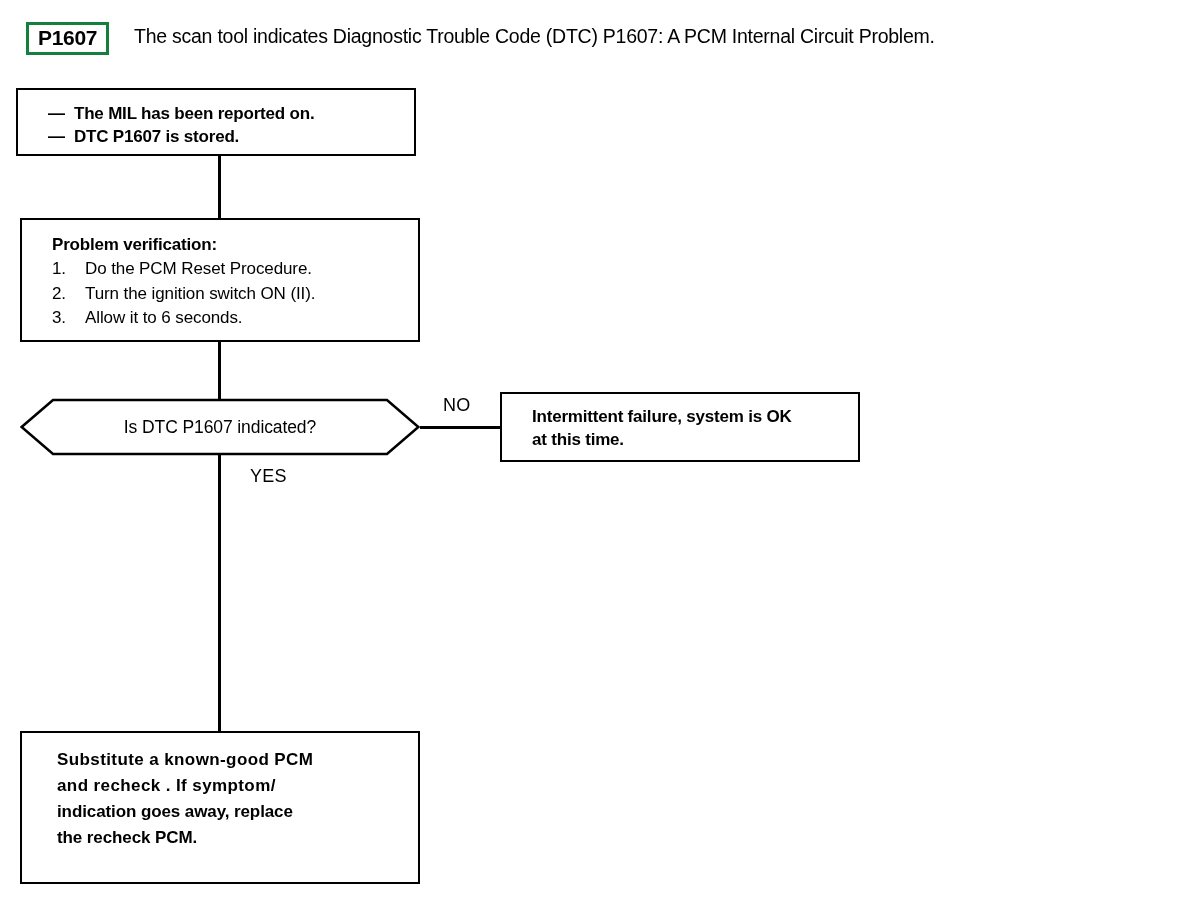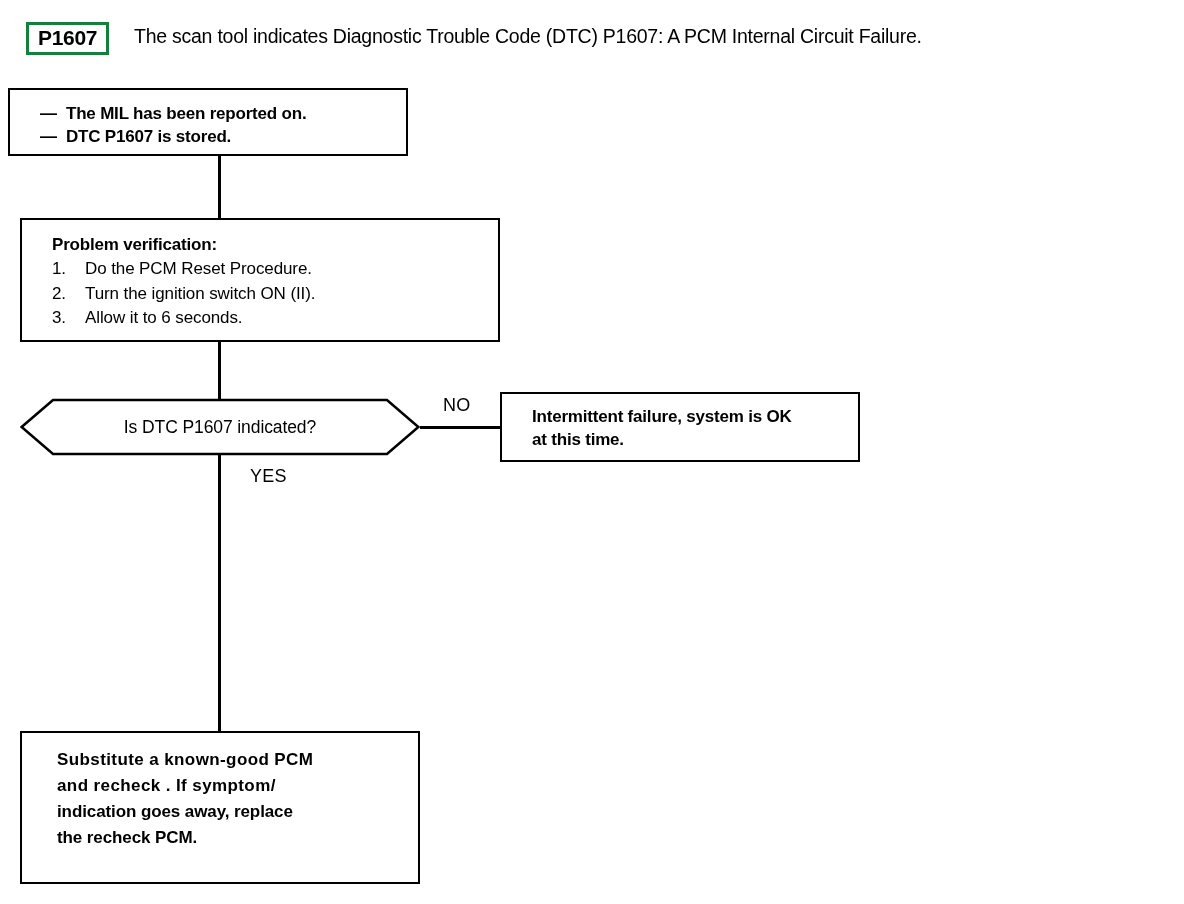--- a/index.html
+++ b/index.html
@@ -62,21 +62,21 @@
     padding: 0;
   }
 
   .line-item {
     white-space: pre;
     font-family: "Liberation Sans", sans-serif;
   }
 
   
   #box-symptoms {
-    left: 8px;
+    left: 16px;
     top: 88px;
     width: 400px;
     height: 68px;
   }
   #box-symptoms .body {
     padding: 12px 0 0 30px;
   }
   #box-symptoms .line-item {
     font-size: 17px;
     font-weight: bold;
@@ -86,21 +86,21 @@
   .dash {
     display: inline-block;
     width: 26px;
     font-weight: bold;
   }
 
   
   #box-verification {
     left: 20px;
     top: 218px;
-    width: 480px;
+    width: 400px;
     height: 124px;
   }
   #box-verification .body {
     padding: 13px 0 0 30px;
   }
   #box-verification .heading {
     font-size: 17px;
     font-weight: bold;
     line-height: 24px;
     letter-spacing: -0.2px;
@@ -207,21 +207,21 @@
   #label-yes { left: 250px; top: 466px; text-align: right; }
   #label-no  { left: 443px; top: 395px; }
 </style>
 </head>
 <body>
 
 <div id="page">
 
   <div class="header-row">
     <div class="code-badge">P1607</div>
-    <div class="header-text">The scan tool indicates Diagnostic Trouble Code (DTC) P1607: A PCM Internal Circuit Failure.</div>
+    <div class="header-text">The scan tool indicates Diagnostic Trouble Code (DTC) P1607: A PCM Internal Circuit Problem.</div>
   </div>
 
   <div class="node" id="box-symptoms">
     <div class="body">
       <div class="line-item"><span class="dash">—</span><span>The MIL has been reported on.</span></div>
       <div class="line-item"><span class="dash">—</span><span>DTC P1607 is stored.</span></div>
     </div>
   </div>
 
   <div class="conn-v" id="conn-symptoms-verification"></div>

